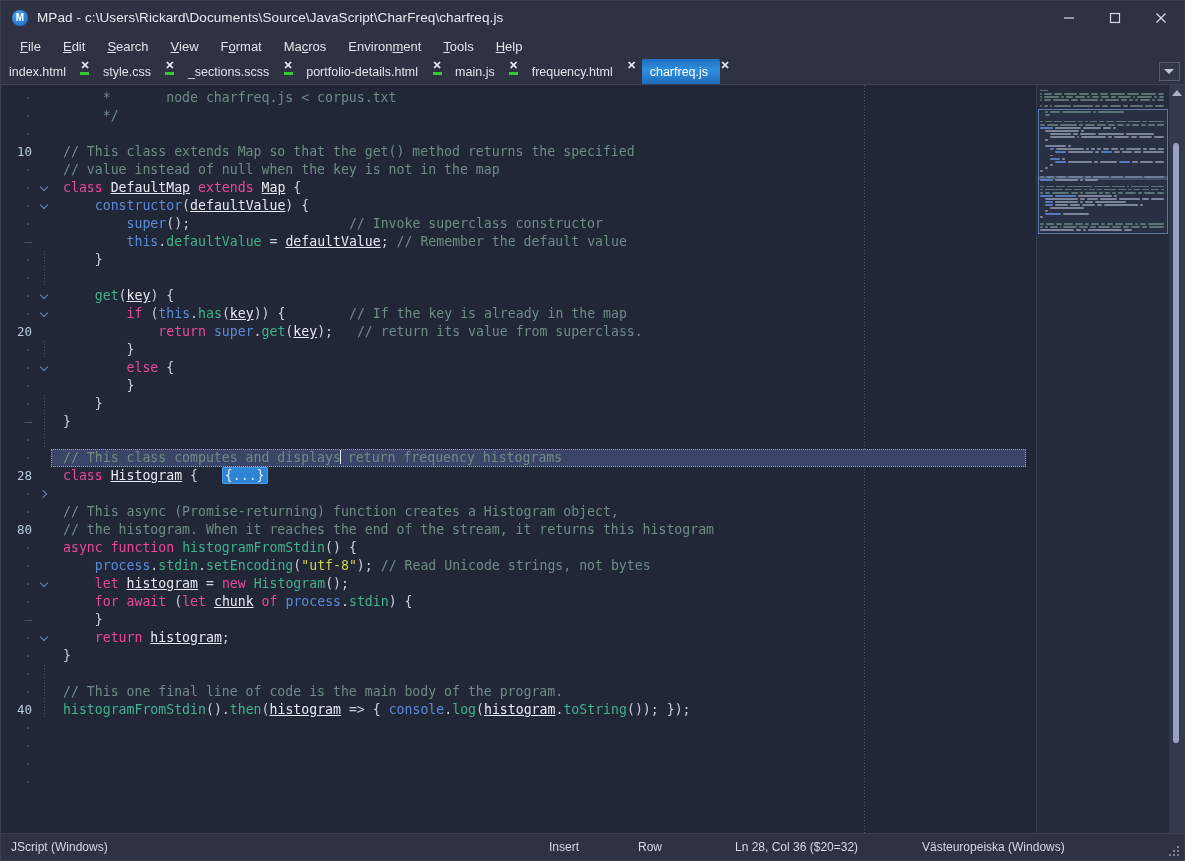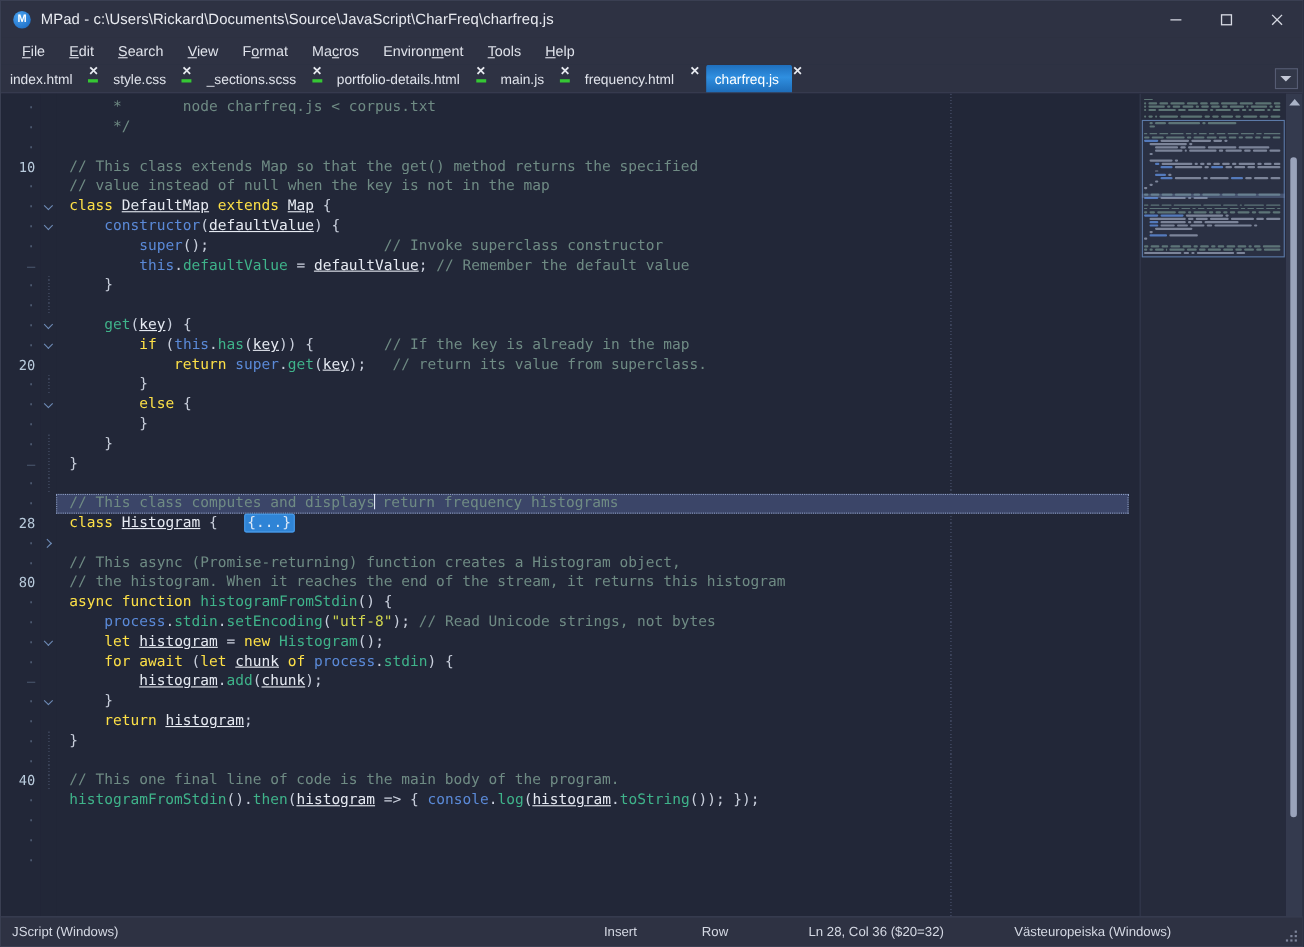--- a/index.html
+++ b/index.html
@@ -166,21 +166,21 @@
     position: relative;
     padding-left: 12px;
   }
   .code-line.current {
     background: #3b4568;
     outline: 1px dotted #8fa0c4;
     outline-offset: -1px;
     width: 975px;
   }
   .cm   { color: #6f8b84; }          
-  .kw   { color: #fde047; }          
+  .kw   { color: #ec4899; }          
   .kw2  { color: #5b8ad8; }          
   .id   { color: #e6eaf2; text-decoration: underline; }          
   .fn   { color: #3fb38a; }          
   .str  { color: #cfd44f; }          
   .pn   { color: #c9cfdc; }          
   .cursor {
     display: inline-block; width: 1px; height: 14px;
     background: #dfe6f5; vertical-align: -2px;
     margin: 0 -1px;
   }
@@ -491,21 +491,20 @@
         <div class="code-line">&nbsp;</div>
         <div class="code-line current"><span class="cm">// This class computes and displays</span><span class="cursor"></span><span class="cm"> return frequency histograms</span></div>
         <div class="code-line"><span class="kw">class</span> <span class="id">Histogram</span> <span class="pn">{</span>   <span class="fold-badge">{...}</span></div>
         <div class="code-line">&nbsp;</div>
         <div class="code-line"><span class="cm">// This async (Promise-returning) function creates a Histogram object,</span></div>
         <div class="code-line"><span class="cm">// the histogram. When it reaches the end of the stream, it returns this histogram</span></div>
         <div class="code-line"><span class="kw">async</span> <span class="kw">function</span> <span class="fn">histogramFromStdin</span><span class="pn">(</span><span class="pn">)</span> <span class="pn">{</span></div>
         <div class="code-line">    <span class="kw2">process</span><span class="pn">.</span><span class="fn">stdin</span><span class="pn">.</span><span class="fn">setEncoding</span><span class="pn">(</span><span class="str">"utf-8"</span><span class="pn">)</span><span class="pn">;</span> <span class="cm">// Read Unicode strings, not bytes</span></div>
         <div class="code-line">    <span class="kw">let</span> <span class="id">histogram</span> <span class="pn">=</span> <span class="kw">new</span> <span class="fn">Histogram</span><span class="pn">(</span><span class="pn">)</span><span class="pn">;</span></div>
         <div class="code-line">    <span class="kw">for</span> <span class="kw">await</span> <span class="pn">(</span><span class="kw">let</span> <span class="id">chunk</span> <span class="kw">of</span> <span class="kw2">process</span><span class="pn">.</span><span class="fn">stdin</span><span class="pn">)</span> <span class="pn">{</span></div>
-        <div class="code-line">        <span class="id">histogram</span><span class="pn">.</span><span class="fn">add</span><span class="pn">(</span><span class="id">chunk</span><span class="pn">)</span><span class="pn">;</span></div>
         <div class="code-line">    <span class="pn">}</span></div>
         <div class="code-line">    <span class="kw">return</span> <span class="id">histogram</span><span class="pn">;</span></div>
         <div class="code-line"><span class="pn">}</span></div>
         <div class="code-line">&nbsp;</div>
         <div class="code-line"><span class="cm">// This one final line of code is the main body of the program.</span></div>
         <div class="code-line"><span class="fn">histogramFromStdin</span><span class="pn">(</span><span class="pn">)</span><span class="pn">.</span><span class="fn">then</span><span class="pn">(</span><span class="id">histogram</span> <span class="pn">=&gt;</span> <span class="pn">{</span> <span class="kw2">console</span><span class="pn">.</span><span class="fn">log</span><span class="pn">(</span><span class="id">histogram</span><span class="pn">.</span><span class="fn">toString</span><span class="pn">(</span><span class="pn">)</span><span class="pn">)</span><span class="pn">;</span> <span class="pn">}</span><span class="pn">)</span><span class="pn">;</span></div>
       </div>
     <div class="minimap" id="minimap">
         <div class="mm-inner">
           <div class="mmline">

